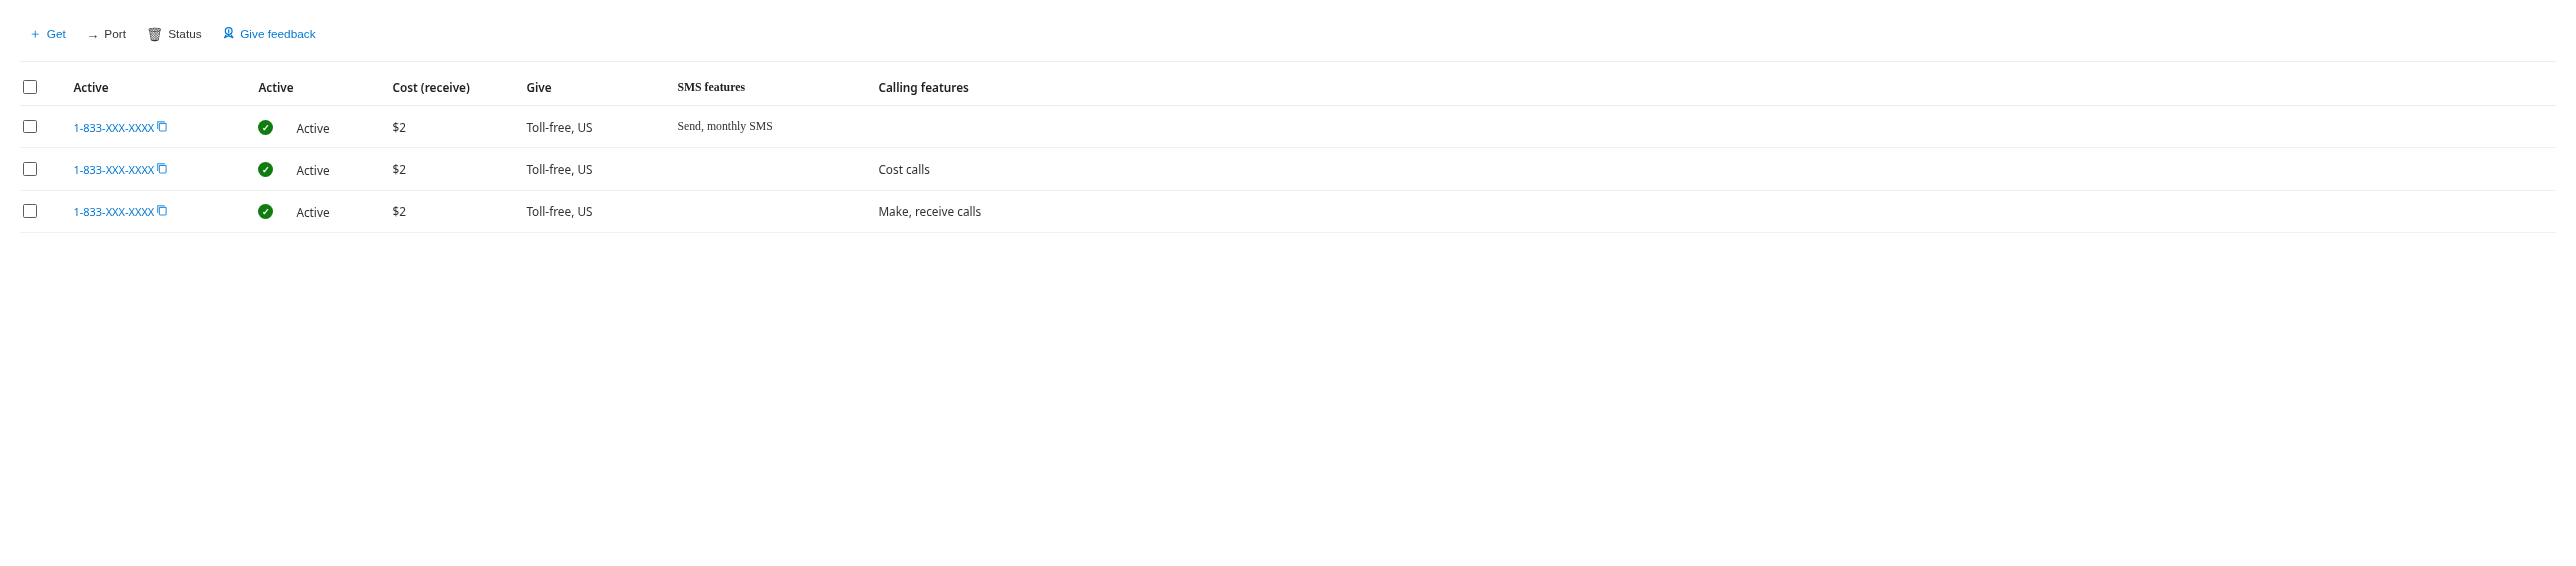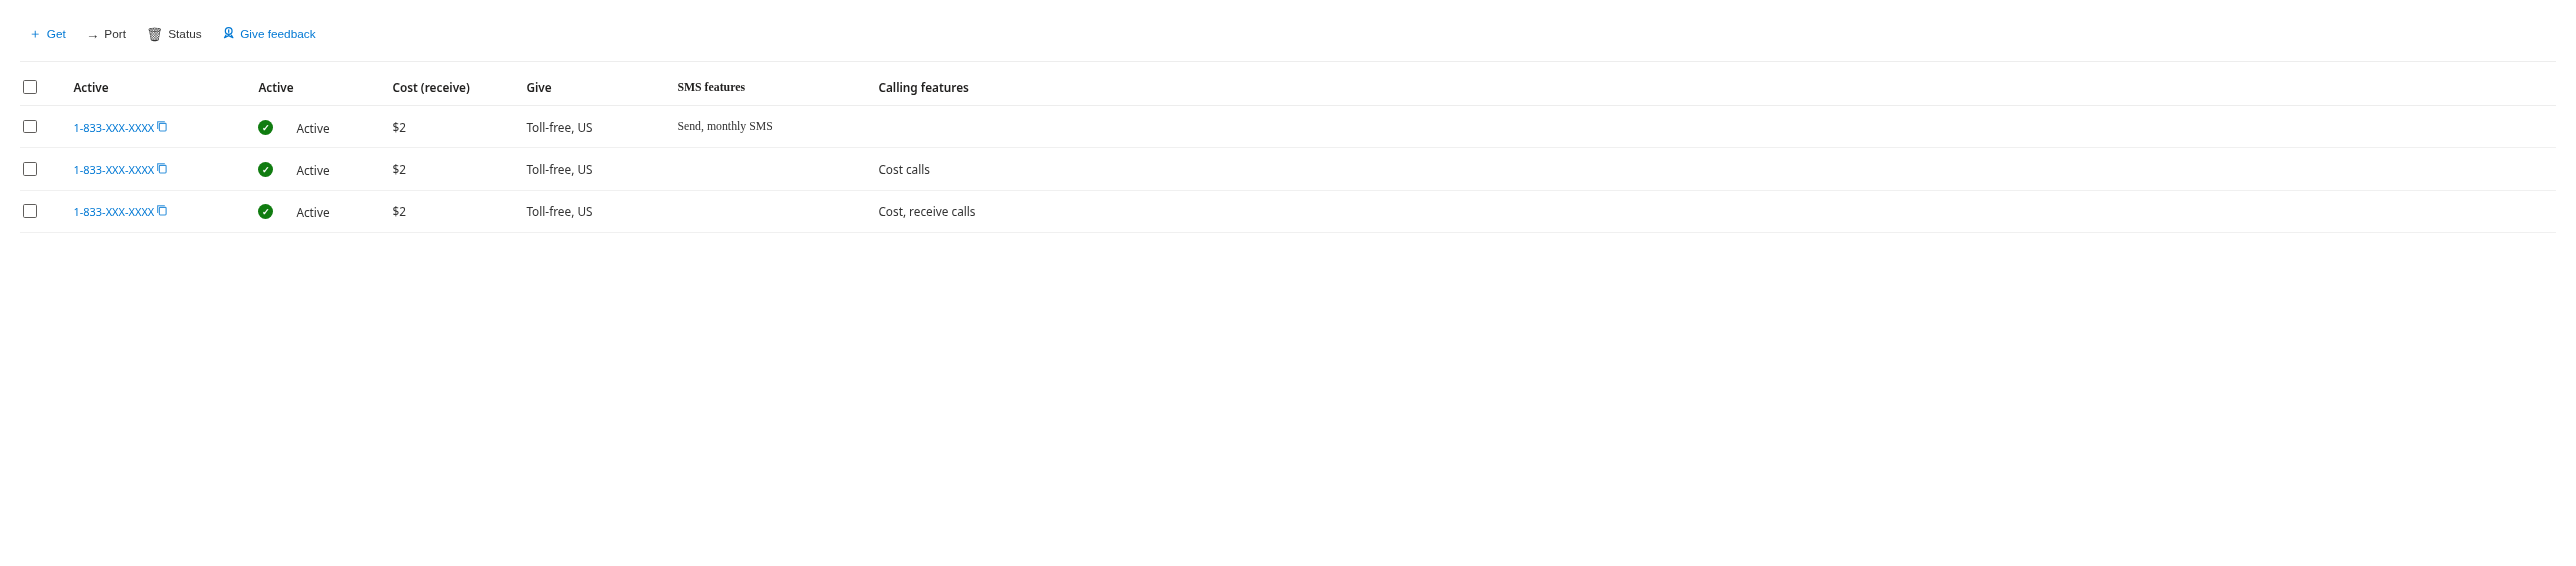--- a/index.html
+++ b/index.html
@@ -228,17 +228,17 @@
     <rect x="4" y="4" width="8" height="9" rx="1" stroke="#0078d4" stroke-width="1.3" fill="none"></rect>
     <path d="M2 10V2h8" stroke="#0078d4" stroke-width="1.3" fill="none" stroke-linecap="round"></path>
   </svg></span></td>
         <td class="col-status"><span class="status-badge">
             <span class="status-dot"></span>
             <span>Active</span>
           </span></td>
         <td class="col-cost">$2</td>
         <td class="col-type">Toll-free, US</td>
         <td class="col-sms"></td>
-        <td class="col-calling">Cost, receive calls</td>
+        <td class="col-calling">Make, receive calls</td>
       </tr>
     </tbody>
 </table>
 
 
 </body></html>

